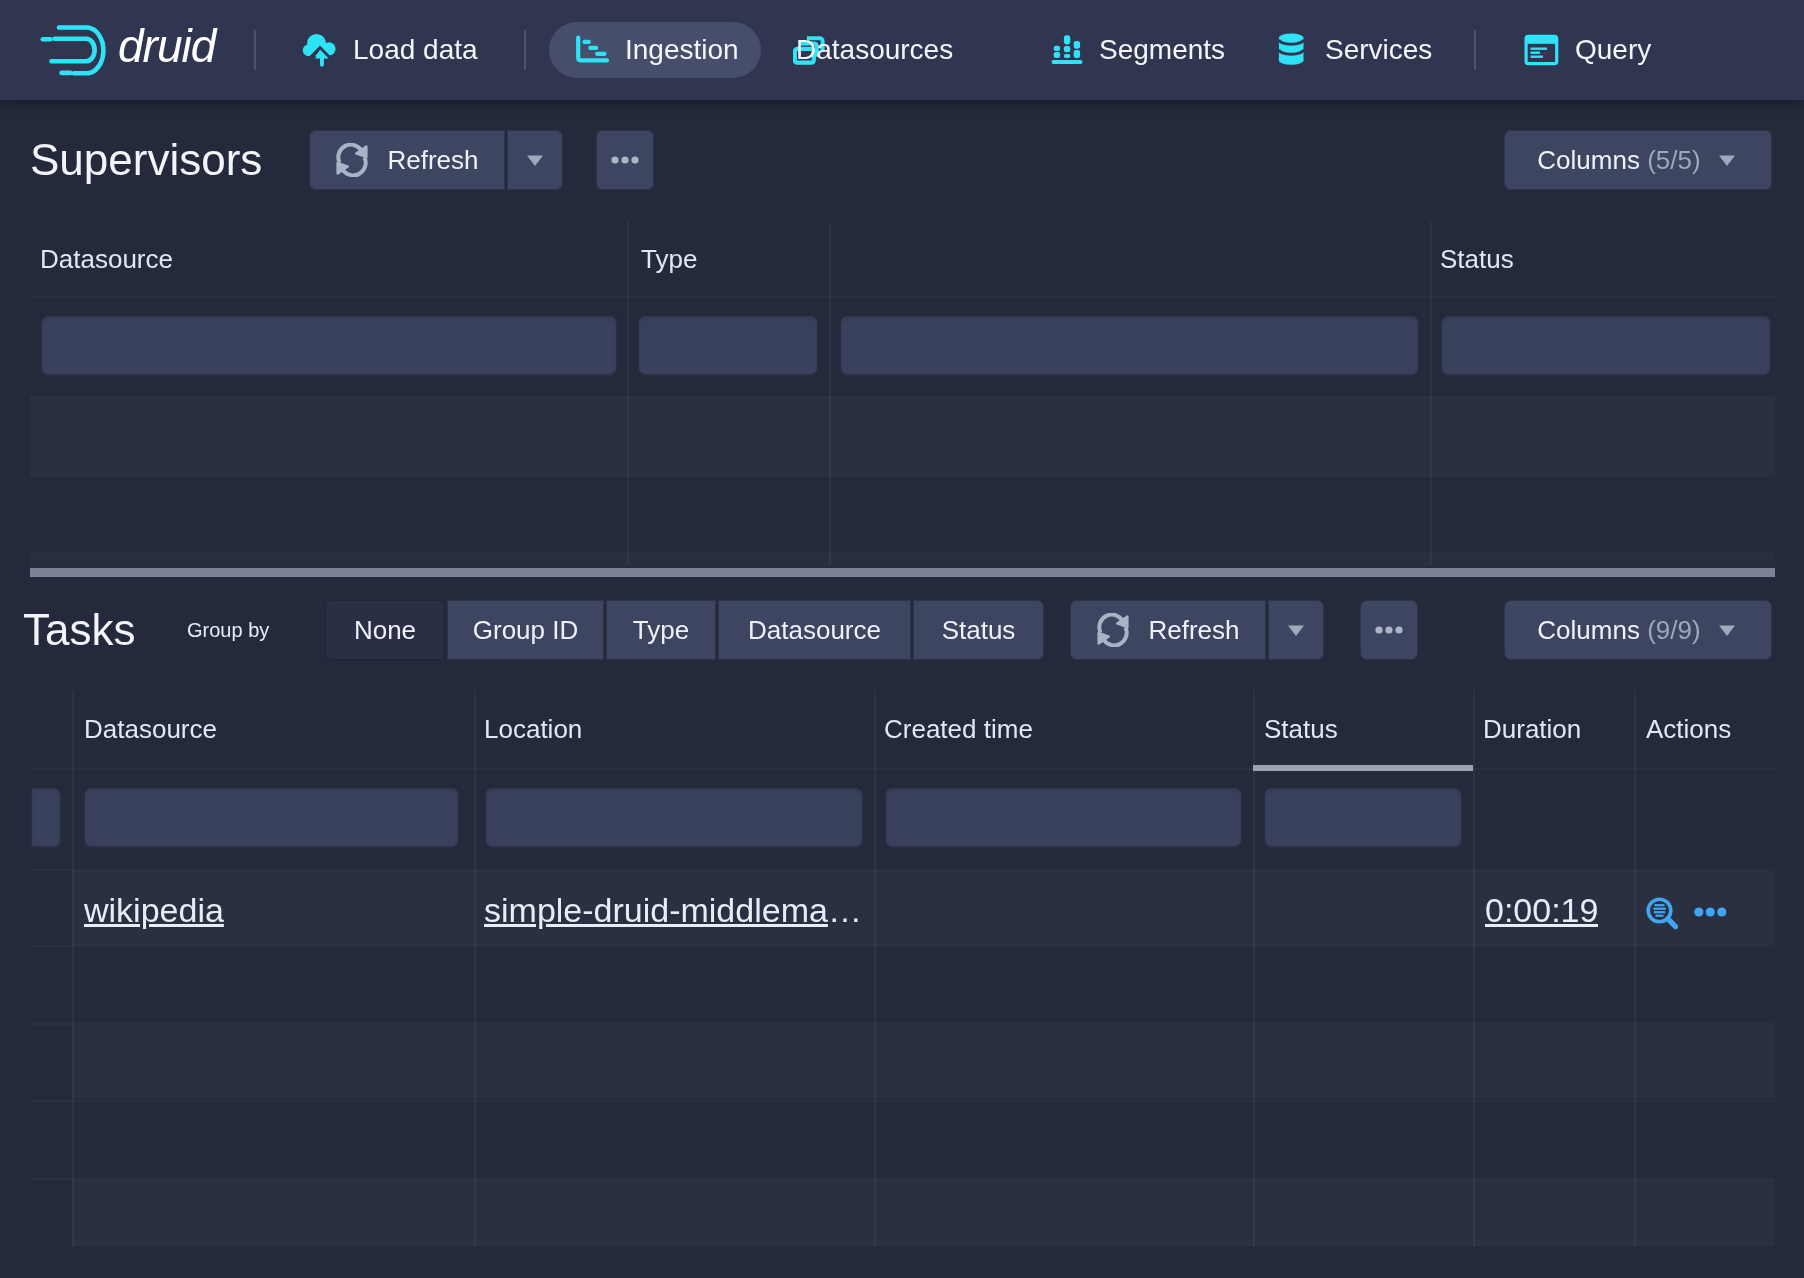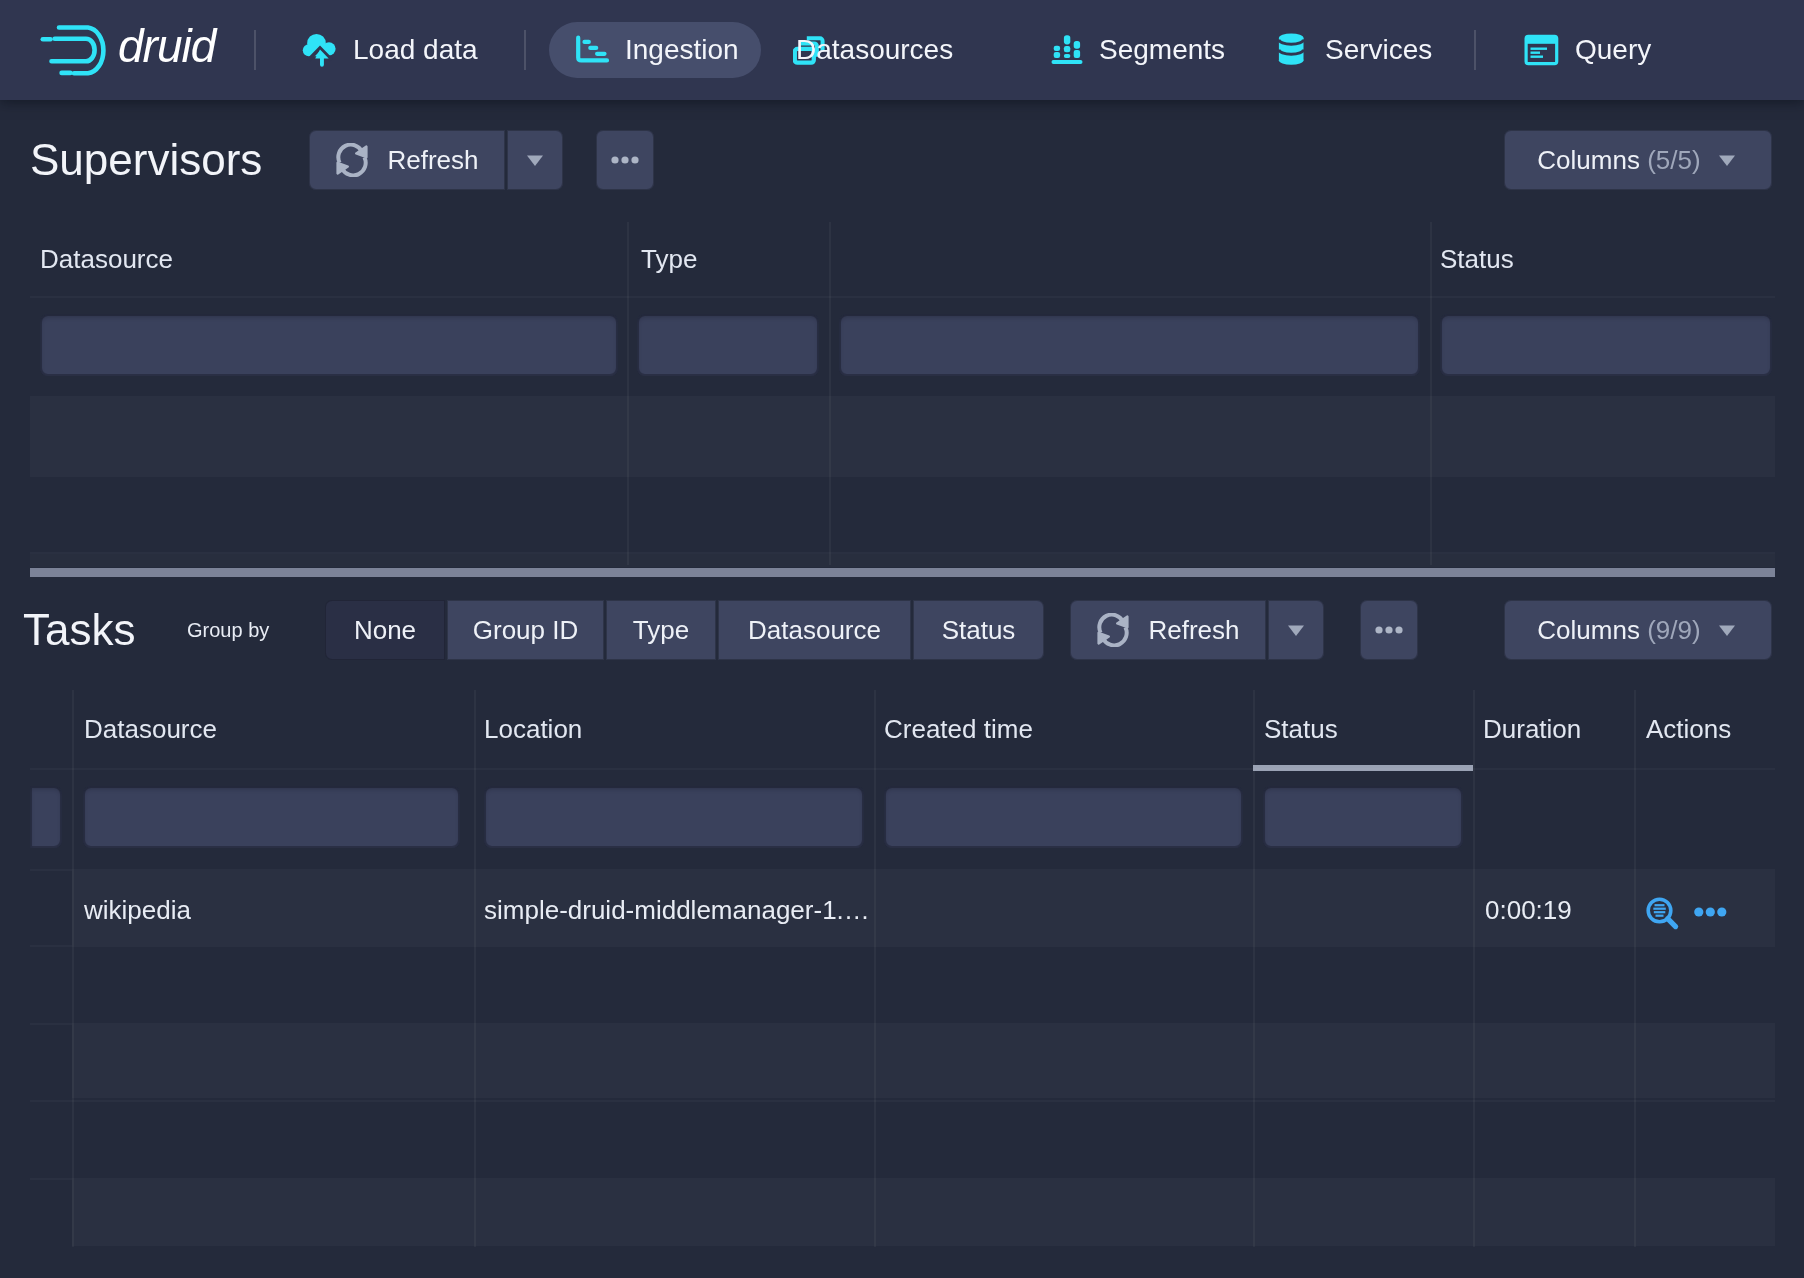--- a/index.html
+++ b/index.html
@@ -14,21 +14,21 @@
   .h1 { font-size:44px; color:#f2f4f9; line-height:60px; }
   .btn { background:#3e4560; border-radius:7px; color:#eef1f7; font-size:26px;
          display:flex; align-items:center; justify-content:center;
          box-shadow:inset 0 0 0 1px rgba(16,20,30,.35); }
   .gray { color:#9fa7ba; }
   .table { overflow:hidden; }
   .rule { width:2px; background:rgba(255,255,255,.042); top:0; }
   .rowb { height:2px; background:rgba(255,255,255,.032); left:0; }
   .stripe { background:rgba(255,255,255,.03); }
   .thtxt { font-size:26px; color:#e2e7f1; white-space:nowrap; }
-  .td { font-size:26px; color:#e8ecf4; white-space:nowrap; overflow:hidden; text-overflow:ellipsis; }
+  .td { font-size:34px; color:#e8ecf4; white-space:nowrap; overflow:hidden; text-overflow:ellipsis;text-decoration:underline; }
   .input { background:#3a415c; border-radius:8px;
            box-shadow:inset 0 0 0 2px rgba(14,18,30,.35), inset 0 3px 4px rgba(14,18,30,.28); }
 </style>
 </head>
 <body>
 <div class="abs nav"></div>
 
 <svg class="abs" style="left:40px;top:15px;z-index:6" width="180" height="70" viewBox="0 0 180 70">
   <g fill="none" stroke="#2fe3f7" stroke-linecap="round">
     <path d="M19 12.5 H48 A17 23 0 0 1 48 58.3 H34" stroke-width="4.6"></path>

